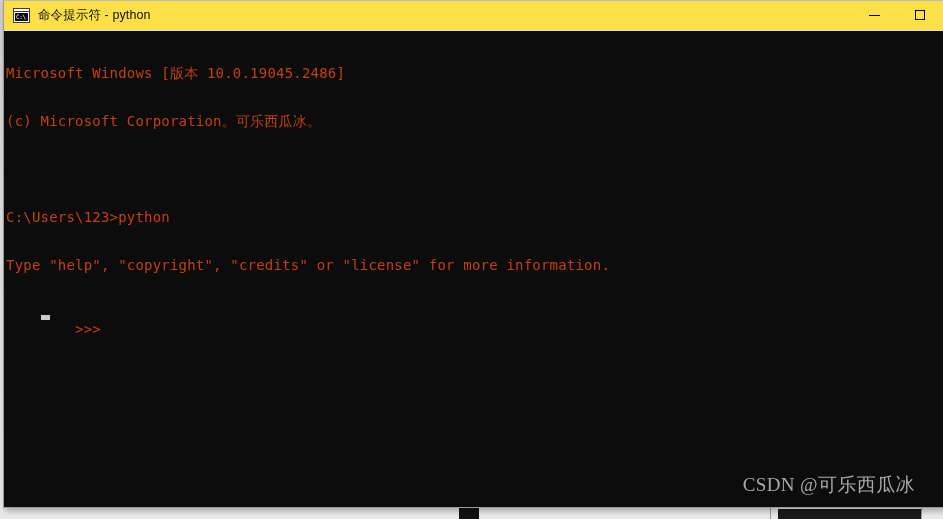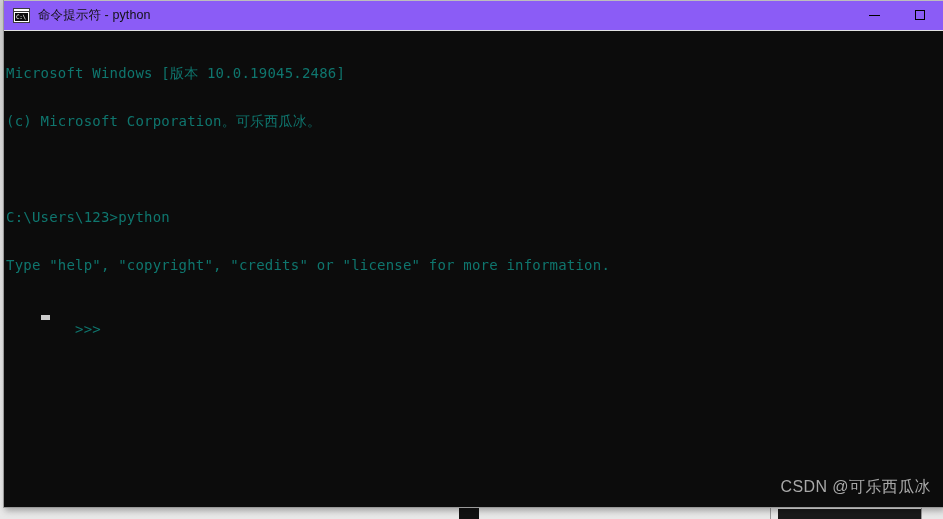--- a/index.html
+++ b/index.html
@@ -60,21 +60,21 @@
     border-bottom: 1px solid #9a9a9a;
     box-sizing: border-box;
     box-shadow: 2px 3px 6px rgba(0,0,0,0.28);
     overflow: hidden;
   }
 
   
   #title-bar {
     position: relative;
     height: 30px;
-    background: #8b5cf6;
+    background: #fde047;
     display: flex;
     align-items: center;
     border-bottom: 1px solid #e2e2e2;
   }
   #title-bar-top-accent {
     position: absolute;
     left: 0; top: 0;
     height: 1px; width: 100%;
     background: #bdbdbd;
   }
@@ -153,21 +153,21 @@
     height: 477px;
     background: #0c0c0c;
     padding: 2px 0 0 2px;
     box-sizing: border-box;
     overflow: hidden;
   }
   #console-text {
     font-family: "DejaVu Sans Mono", monospace;
     font-size: 14px;
     line-height: 16px;
-    color: #0f766e;
+    color: #c2410c;
     white-space: pre;
     letter-spacing: 0.2px;
     margin: 0;
     padding: 0;
   }
   .console-line {
     height: 16px;
     white-space: pre;
   }
   .console-line.blank { color: transparent; }
@@ -182,25 +182,25 @@
     left: 35px;
     top: 10px;
     width: 9px;
     height: 5px;
     background: #cccccc;
   }
 
   
   #watermark {
     position: absolute;
-    right: 12px;
+    right: 28px;
     bottom: 10px;
     color: #b6b6b6;
-    font-size: 16px;
-    font-family: Liberation Sans, sans-serif;
+    font-size: 19px;
+    font-family: Liberation Serif, serif;
     letter-spacing: 0.4px;
     white-space: nowrap;
     opacity: 0.92;
   }
 </style>
 </head>
 <body>
 
 <div id="desktop"></div>
 

